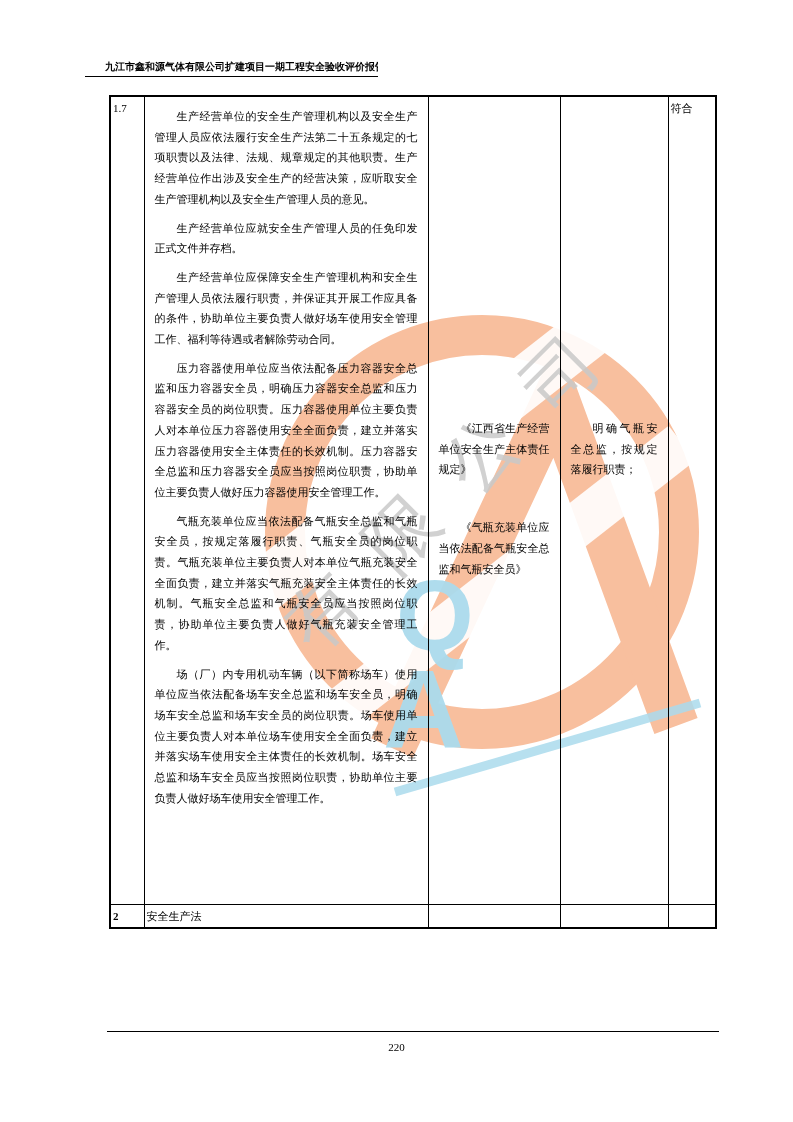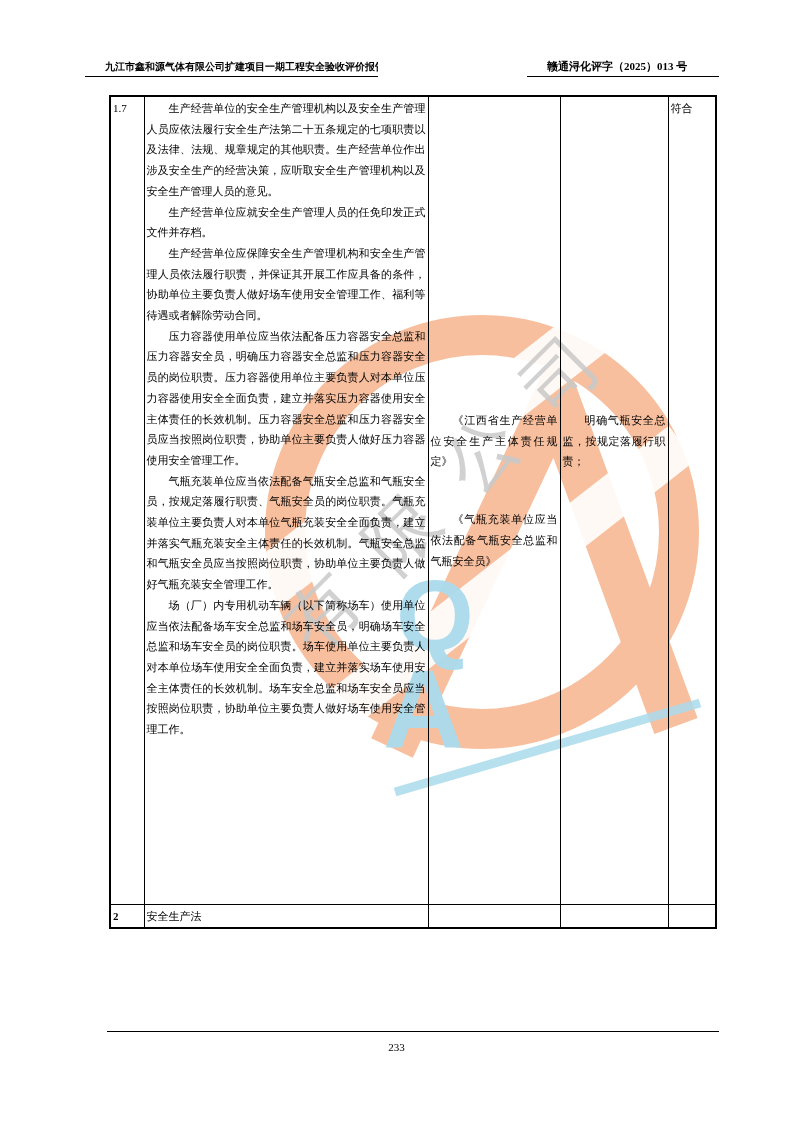--- a/index.html
+++ b/index.html
@@ -30,39 +30,38 @@
     background:transparent;
   }
   table.eval{border:2px solid #000;}
   table.eval td{
     border:1.5px solid #000;vertical-align:top;
     font-size:11px;line-height:20.7px;overflow:hidden;
     padding:1px 2px 0 2px;box-sizing:border-box;background:transparent;
   }
   td.c-no{vertical-align:middle;padding-left:4px;font-size:14px;line-height:18px;}
   td.c-no.bold{font-weight:bold;}
-  .para{margin:0;text-indent:2em;text-align:justify;}
+  .para{margin:8px;text-indent:2em;text-align:justify;}
   .para-noindent{margin:0;text-align:justify;}
   td.c-basis,td.c-result{line-height:21.6px;}
   .tall-offset{padding-top:312px;}
   .basis-gap{margin-top:37px;}
   td.c-mid{vertical-align:middle;}
   td.c-concl{vertical-align:middle;padding-left:2px;font-size:15px;margin-left:16px;}
   tr.row-section td{line-height:20px;}
   
   .foot-rule{position:absolute;left:107px;top:1031px;width:612px;border-top:1.5px solid #000;z-index:1;}
   .page-num{position:absolute;left:0;top:1041px;width:793px;text-align:center;font-size:11px;z-index:1;}
 </style>
 </head>
 <body>
 
 <div class="page">
 
   <div class="hdr-left">九江市鑫和源气体有限公司扩建项目一期工程安全验收评价报告</div>
-  <div class="hdr-right">赣通浔化评字（2025）013 号</div>
 
   <svg class="wm" viewBox="0 0 793 1122" aria-hidden="true">
 
     <circle cx="482" cy="532" r="197" fill="none" stroke="#f8bf9e" stroke-width="40"></circle>
 
     <path d="M 392 748 L 556 398 L 676 726" fill="none" stroke="#f8bf9e" stroke-width="46"></path>
 
     <rect x="90" y="454" width="620" height="52" fill="#ffffff" opacity="0.9" transform="rotate(-38 400 480)"></rect>
     <rect x="110" y="618" width="640" height="44" fill="#ffffff" opacity="0.9" transform="rotate(-38 430 640)"></rect>
 
@@ -113,15 +112,15 @@
         <td>安全生产法</td>
         <td></td>
         <td></td>
         <td></td>
       </tr>
 
     </tbody>
   </table>
 
   <div class="foot-rule"></div>
-  <div class="page-num">233</div>
+  <div class="page-num">220</div>
 
 </div>
 
 </body></html>

